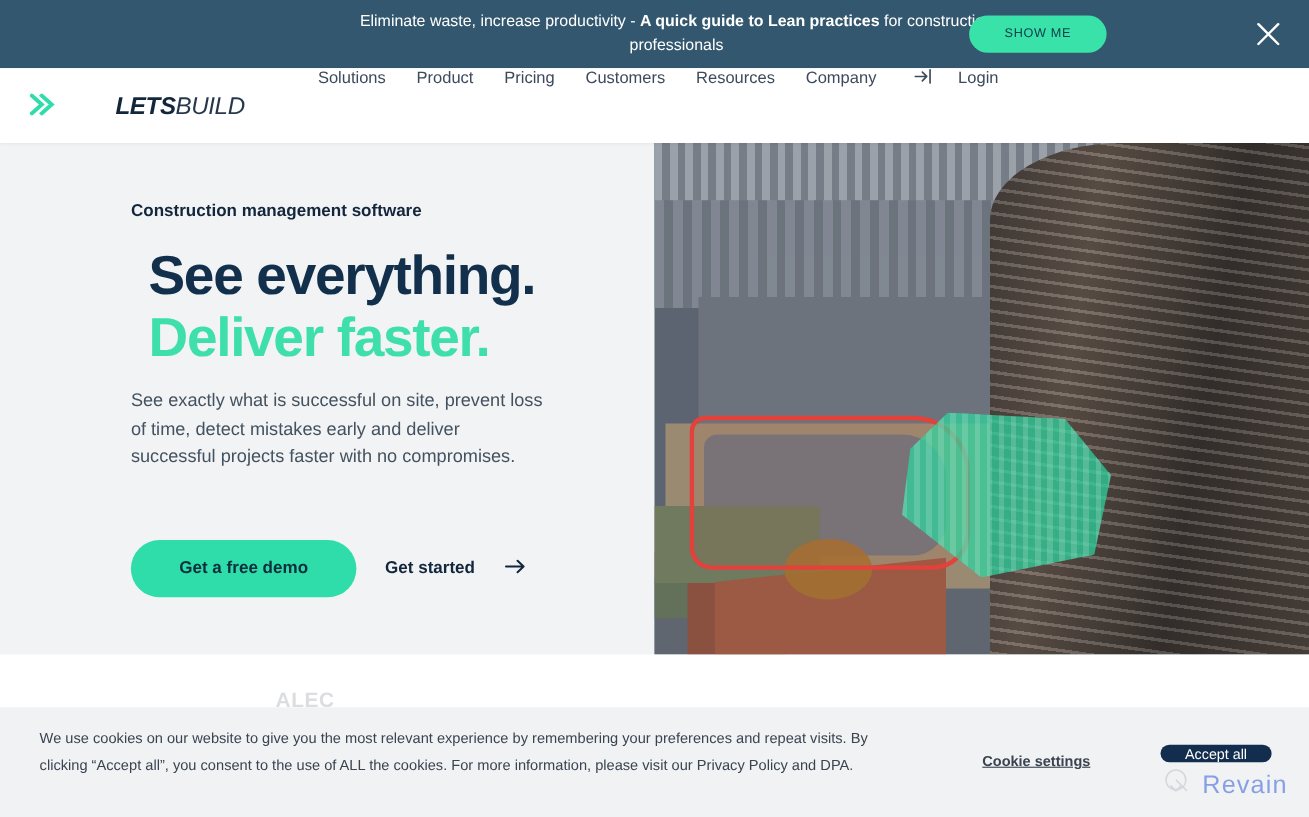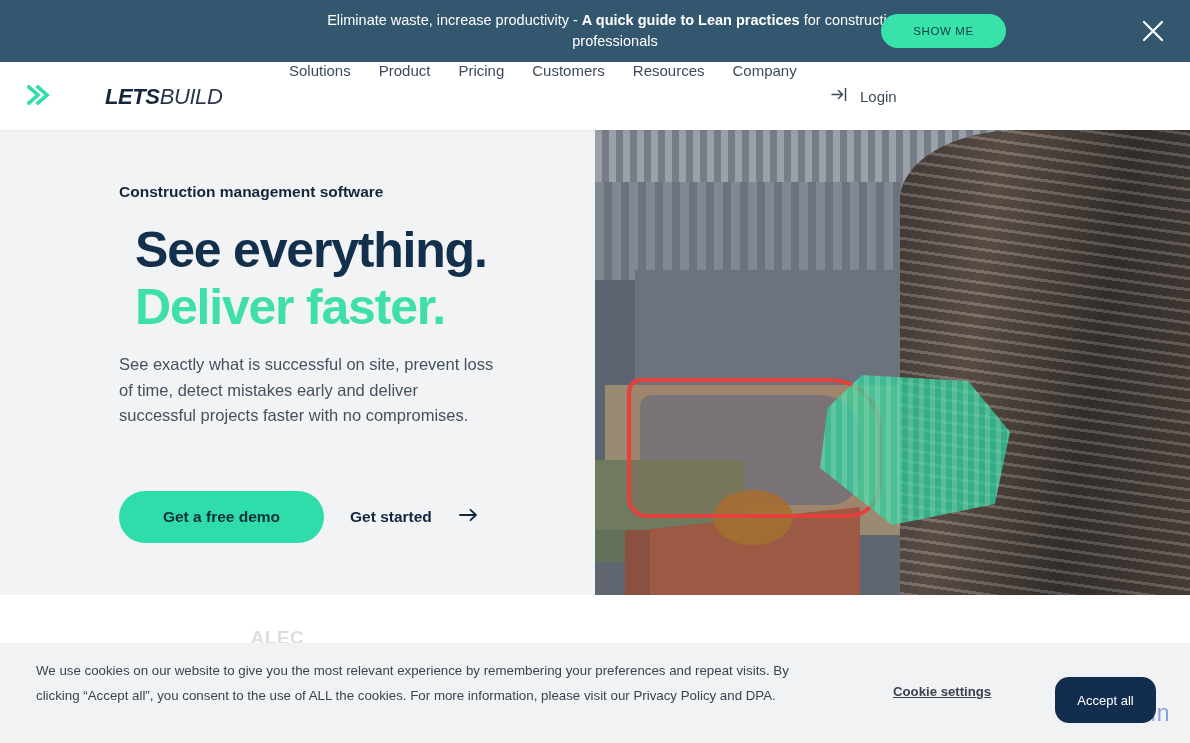--- a/index.html
+++ b/index.html
@@ -52,21 +52,21 @@
     margin-left: 47px;
   }
   .logo-lets { color: #14263c; font-style: italic; }
   .logo-build { color: #14263c; font-style: italic; font-weight: normal;
                 -webkit-text-stroke: 0px; opacity: .92; }
 
   .nav-links { position: absolute; left: 265px; top: 0; height: 68px;
                display: flex; align-items: flex-start; gap: 28px; margin-left: 24px; }
   .nav-link { color: #3c4a5b; font-size: 15px; cursor: pointer; white-space: nowrap; }
   .nav-login { position: absolute; left: 831px; top: 0; height: 68px;
-               display: flex; align-items: center; gap: 12px; cursor: pointer; }
+               display: flex; gap: 23px; cursor: pointer; }
   .nav-login span { color: #3c4a5b; font-size: 15px; }
   .nav-demo {
     position: absolute; left: 921px; top: 79px;
     width: 180px; height: 33px; border-radius: 17px;
     background: #2fddaa; border: none; cursor: pointer;
     color: #10303f; font-size: 13.5px; font-weight: bold;
     font-family: "Liberation Sans", sans-serif;
     display: flex; align-items: center; justify-content: center;
   }
   .nav-globe { position: absolute; left: 1127px; top: 84px; cursor: pointer; }
@@ -168,21 +168,21 @@
   .cookie-text {
     position: absolute; left: 36px; top: 15px; width: 765px;
     font-size: 13.3px; line-height: 25px; color: #3a4450;
   }
   .cookie-settings {
     position: absolute; left: 893px; top: 684px; font-size: 13.2px;
     color: #3a4450; text-decoration: underline; cursor: pointer; font-weight: bold;
     z-index: 21;
   }
   .cookie-accept {
-    position: absolute; left: 1055px; top: 677px; width: 101px; height: 46px;
+    position: absolute; left: 1055px; top: 677px; width: 101px; height: 16px;
     border-radius: 14px; background: #132d4e; border: none; cursor: pointer;
     color: #ffffff; font-size: 13px; font-family: "Liberation Sans", sans-serif;
     display: flex; align-items: center; justify-content: center; z-index: 22;
   }
   .watermark { position: absolute; left: 1056px; top: 696px; z-index: 21;
                display: flex; align-items: center; gap: 7px; opacity: .5; }
   .watermark-text { color: #1d4ed8; font-size: 23px; letter-spacing: 1px; }
 </style>
 </head>
 <body>

